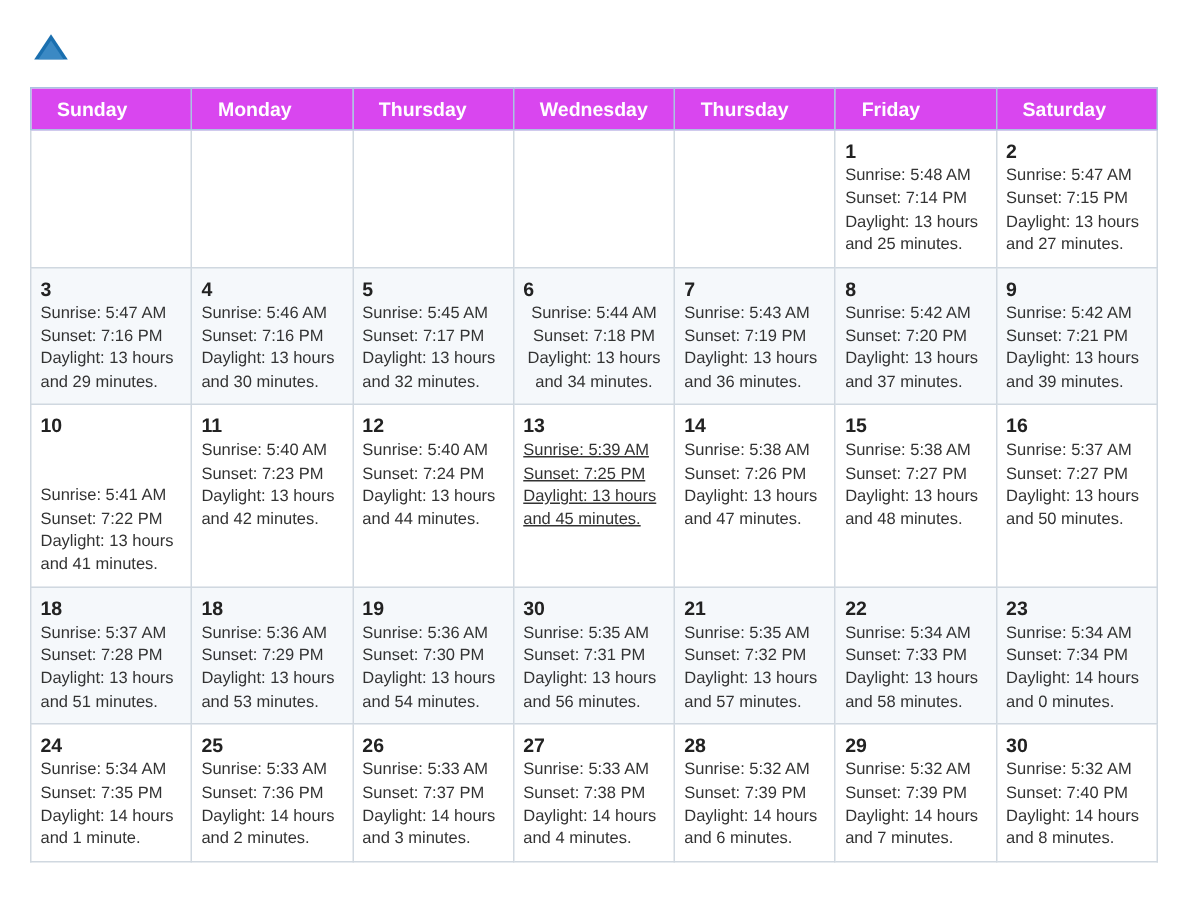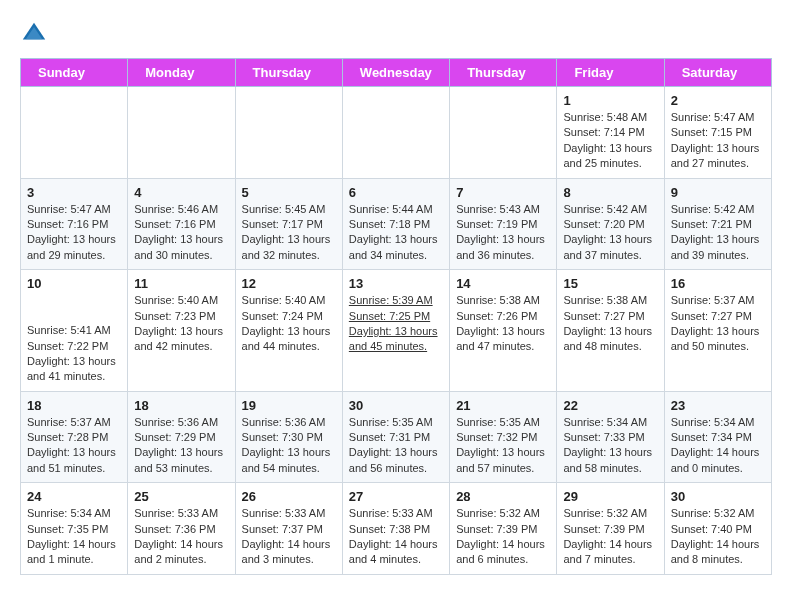--- a/index.html
+++ b/index.html
@@ -159,21 +159,21 @@
         </td>
         <td>
           <span class="day-num">5</span>
           <div class="day-info" style="white-space: pre-line;">Sunrise: 5:45 AM
 Sunset: 7:17 PM
 Daylight: 13 hours
 and 32 minutes.</div>
         </td>
         <td>
           <span class="day-num">6</span>
-          <div class="day-info" style="white-space: pre-line;">Sunrise: 5:44 AM
+          <div class="day-info" style="white-space: pre-line; text-align: center;">Sunrise: 5:44 AM
 Sunset: 7:18 PM
 Daylight: 13 hours
 and 34 minutes.</div>
         </td>
         <td>
           <span class="day-num">7</span>
           <div class="day-info" style="white-space: pre-line;">Sunrise: 5:43 AM
 Sunset: 7:19 PM
 Daylight: 13 hours
 and 36 minutes.</div>

